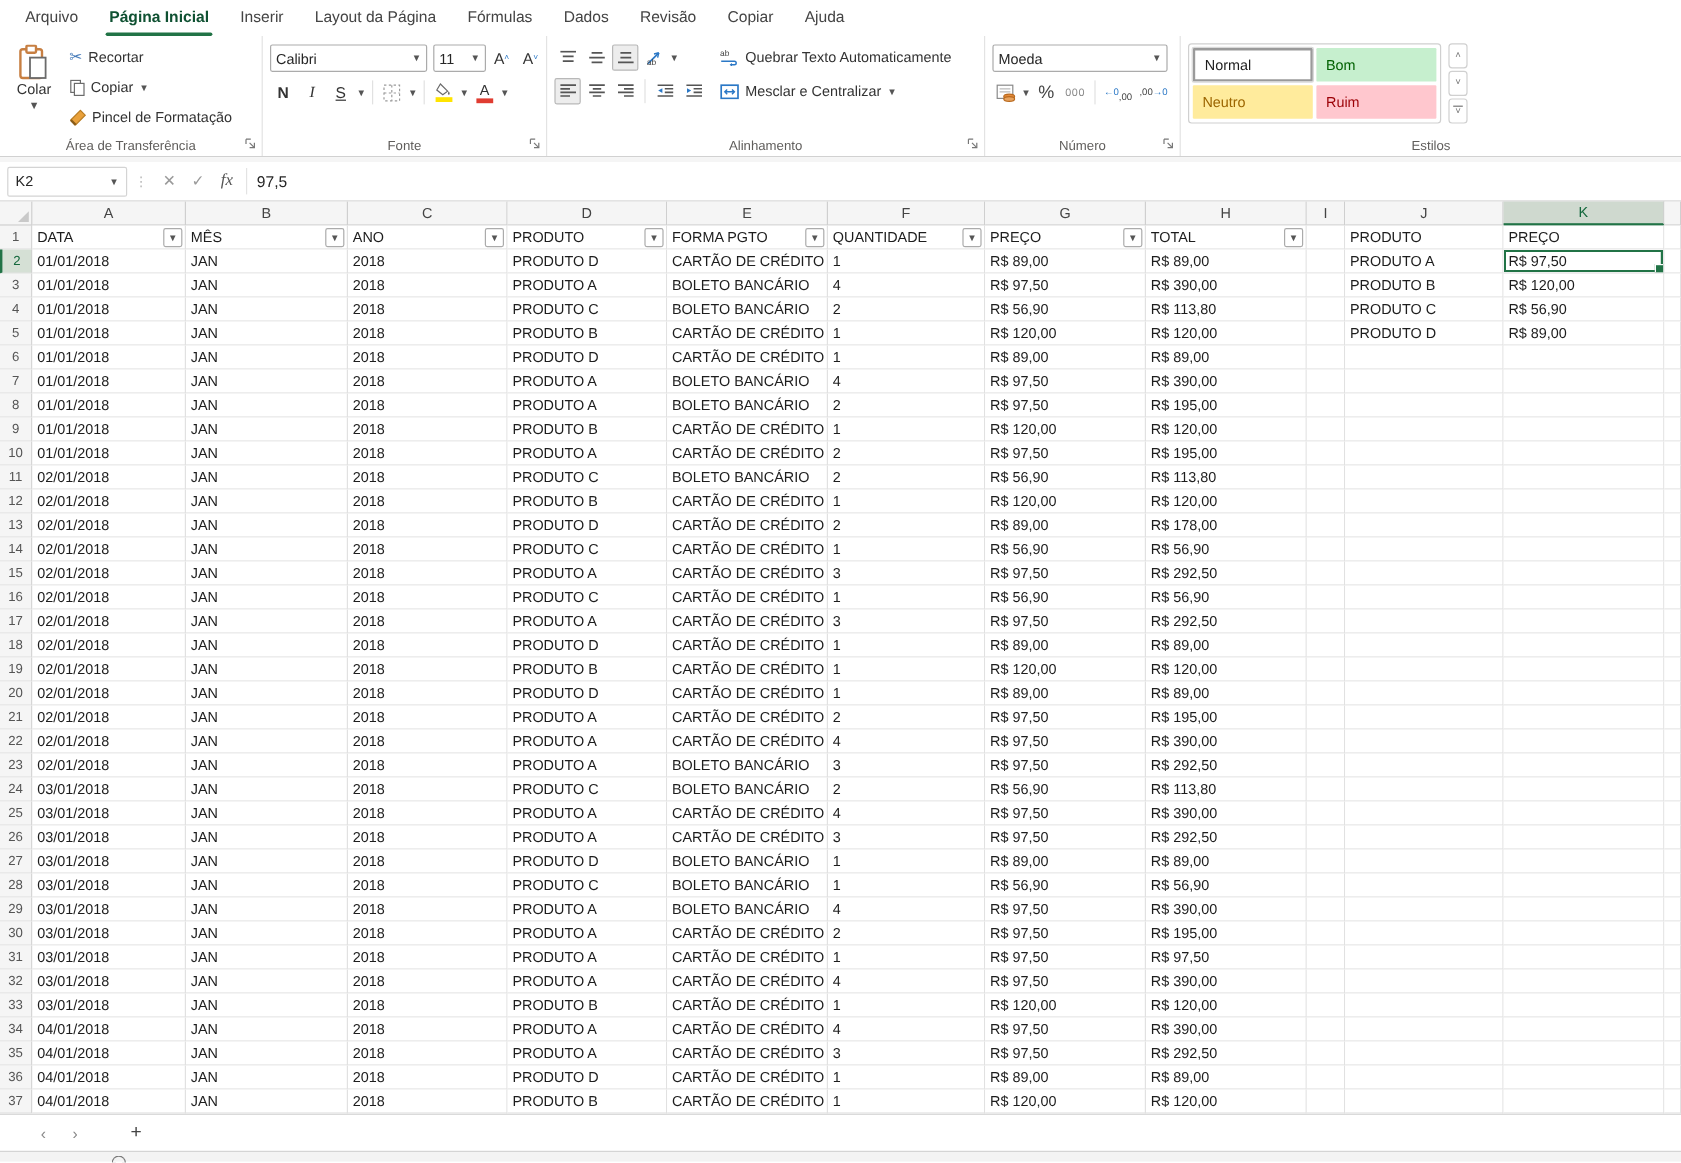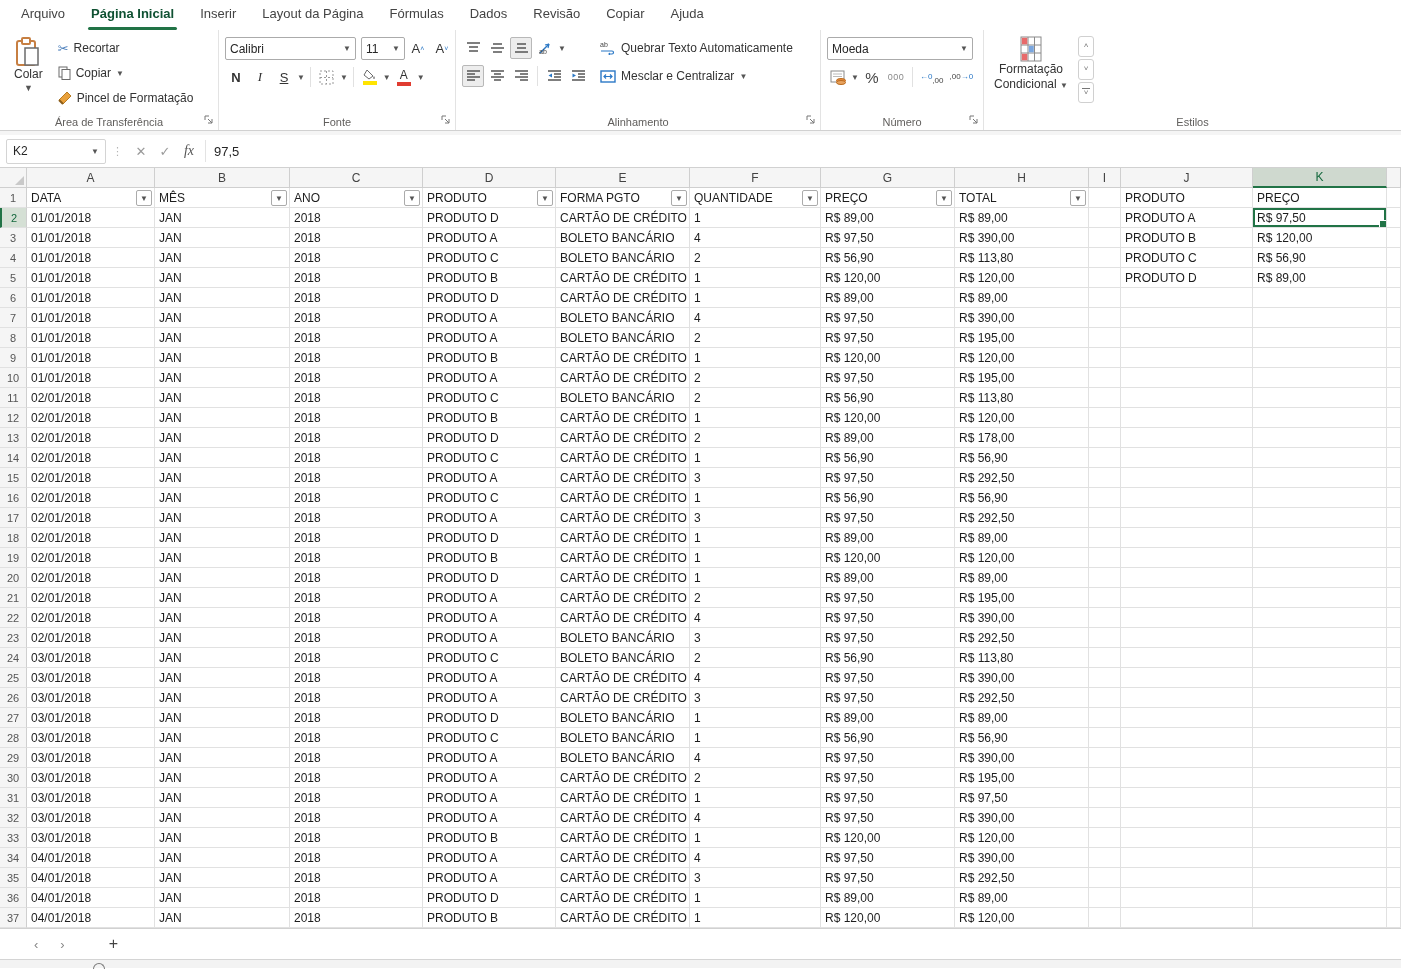--- a/index.html
+++ b/index.html
@@ -346,33 +346,26 @@
             <path d="M1 1 H5 M1 1 V5" stroke="#777" fill="none"></path>
             <path d="M4 4 L8 8" stroke="#777"></path>
             <path d="M8 4 V8 H4" stroke="#777" fill="none"></path>
           </svg>
         </span>
     </div>
   </div>
 
   <div class="rgroup" style="flex:1; border-right:none">
     <div class="styles-body">
-      <div class="stylebig">
-        <span>
-            <svg width="26" height="26" viewBox="0 0 26 26">
-              <rect x="3" y="1" width="20" height="24" fill="#fff" stroke="#8a8a8a"></rect>
-              <path d="M10 1 V25 M16.5 1 V25 M3 9 H23 M3 17 H23" stroke="#8a8a8a"></path>
-              <rect x="3.8" y="1.8" width="5.5" height="6.5" fill="#e86a6a"></rect>
-              <rect x="10.8" y="9.8" width="5" height="6.5" fill="#7aa7e0"></rect>
-              <rect x="3.8" y="17.8" width="5.5" height="6.5" fill="#e86a6a"></rect>
-            </svg>
-          </span>
-        <span>Formatação</span>
-        <span><span>Condicional</span> <span class="chev">▼</span></span>
-      </div>
+      <div class="gallery">
+          <div class="gcellst g0" style="background: rgb(255, 255, 255); color: rgb(29, 29, 29);">Normal</div>
+          <div class="gcellst" style="background: rgb(198, 239, 206); color: rgb(0, 97, 0);">Bom</div>
+          <div class="gcellst" style="background: rgb(255, 235, 156); color: rgb(156, 101, 0);">Neutro</div>
+          <div class="gcellst" style="background: rgb(255, 199, 206); color: rgb(156, 0, 6);">Ruim</div>
+        </div>
       <div class="gal-scroll">
         <div class="gal-sb">˄</div>
         <div class="gal-sb">˅</div>
         <div class="gal-sb"><span style="border-top:1px solid #777;width:8px;display:block;margin-bottom:1px"></span>˅</div>
       </div>
     </div>
     <div class="rlabel"><span>Estilos</span></div>
   </div>
 </div>
 <div class="ribbon-strip"></div>

